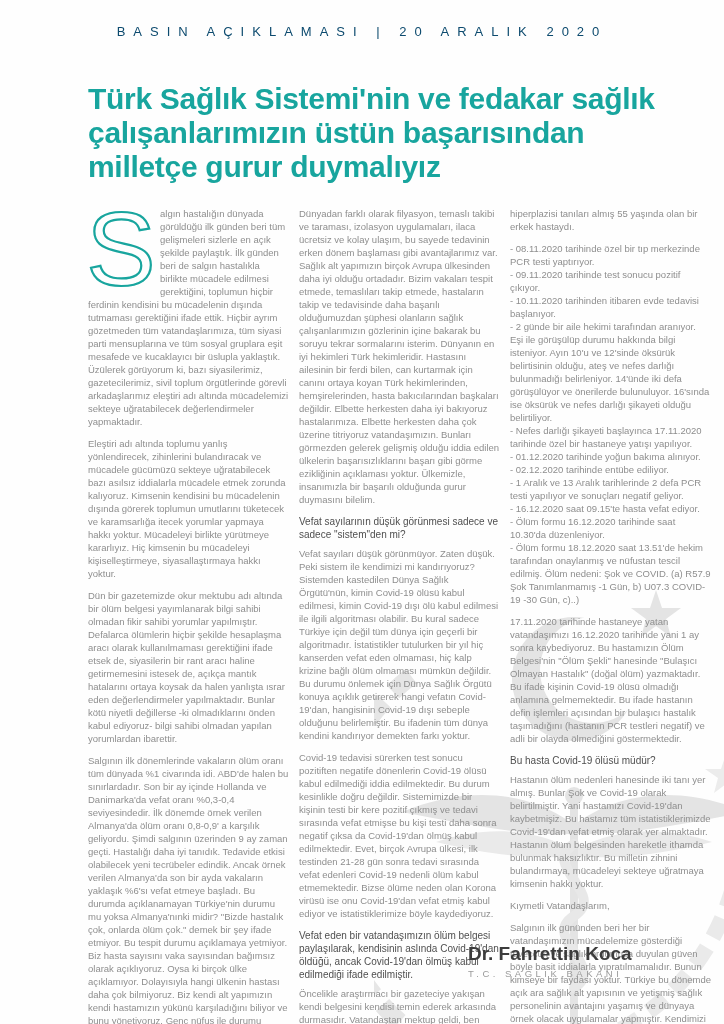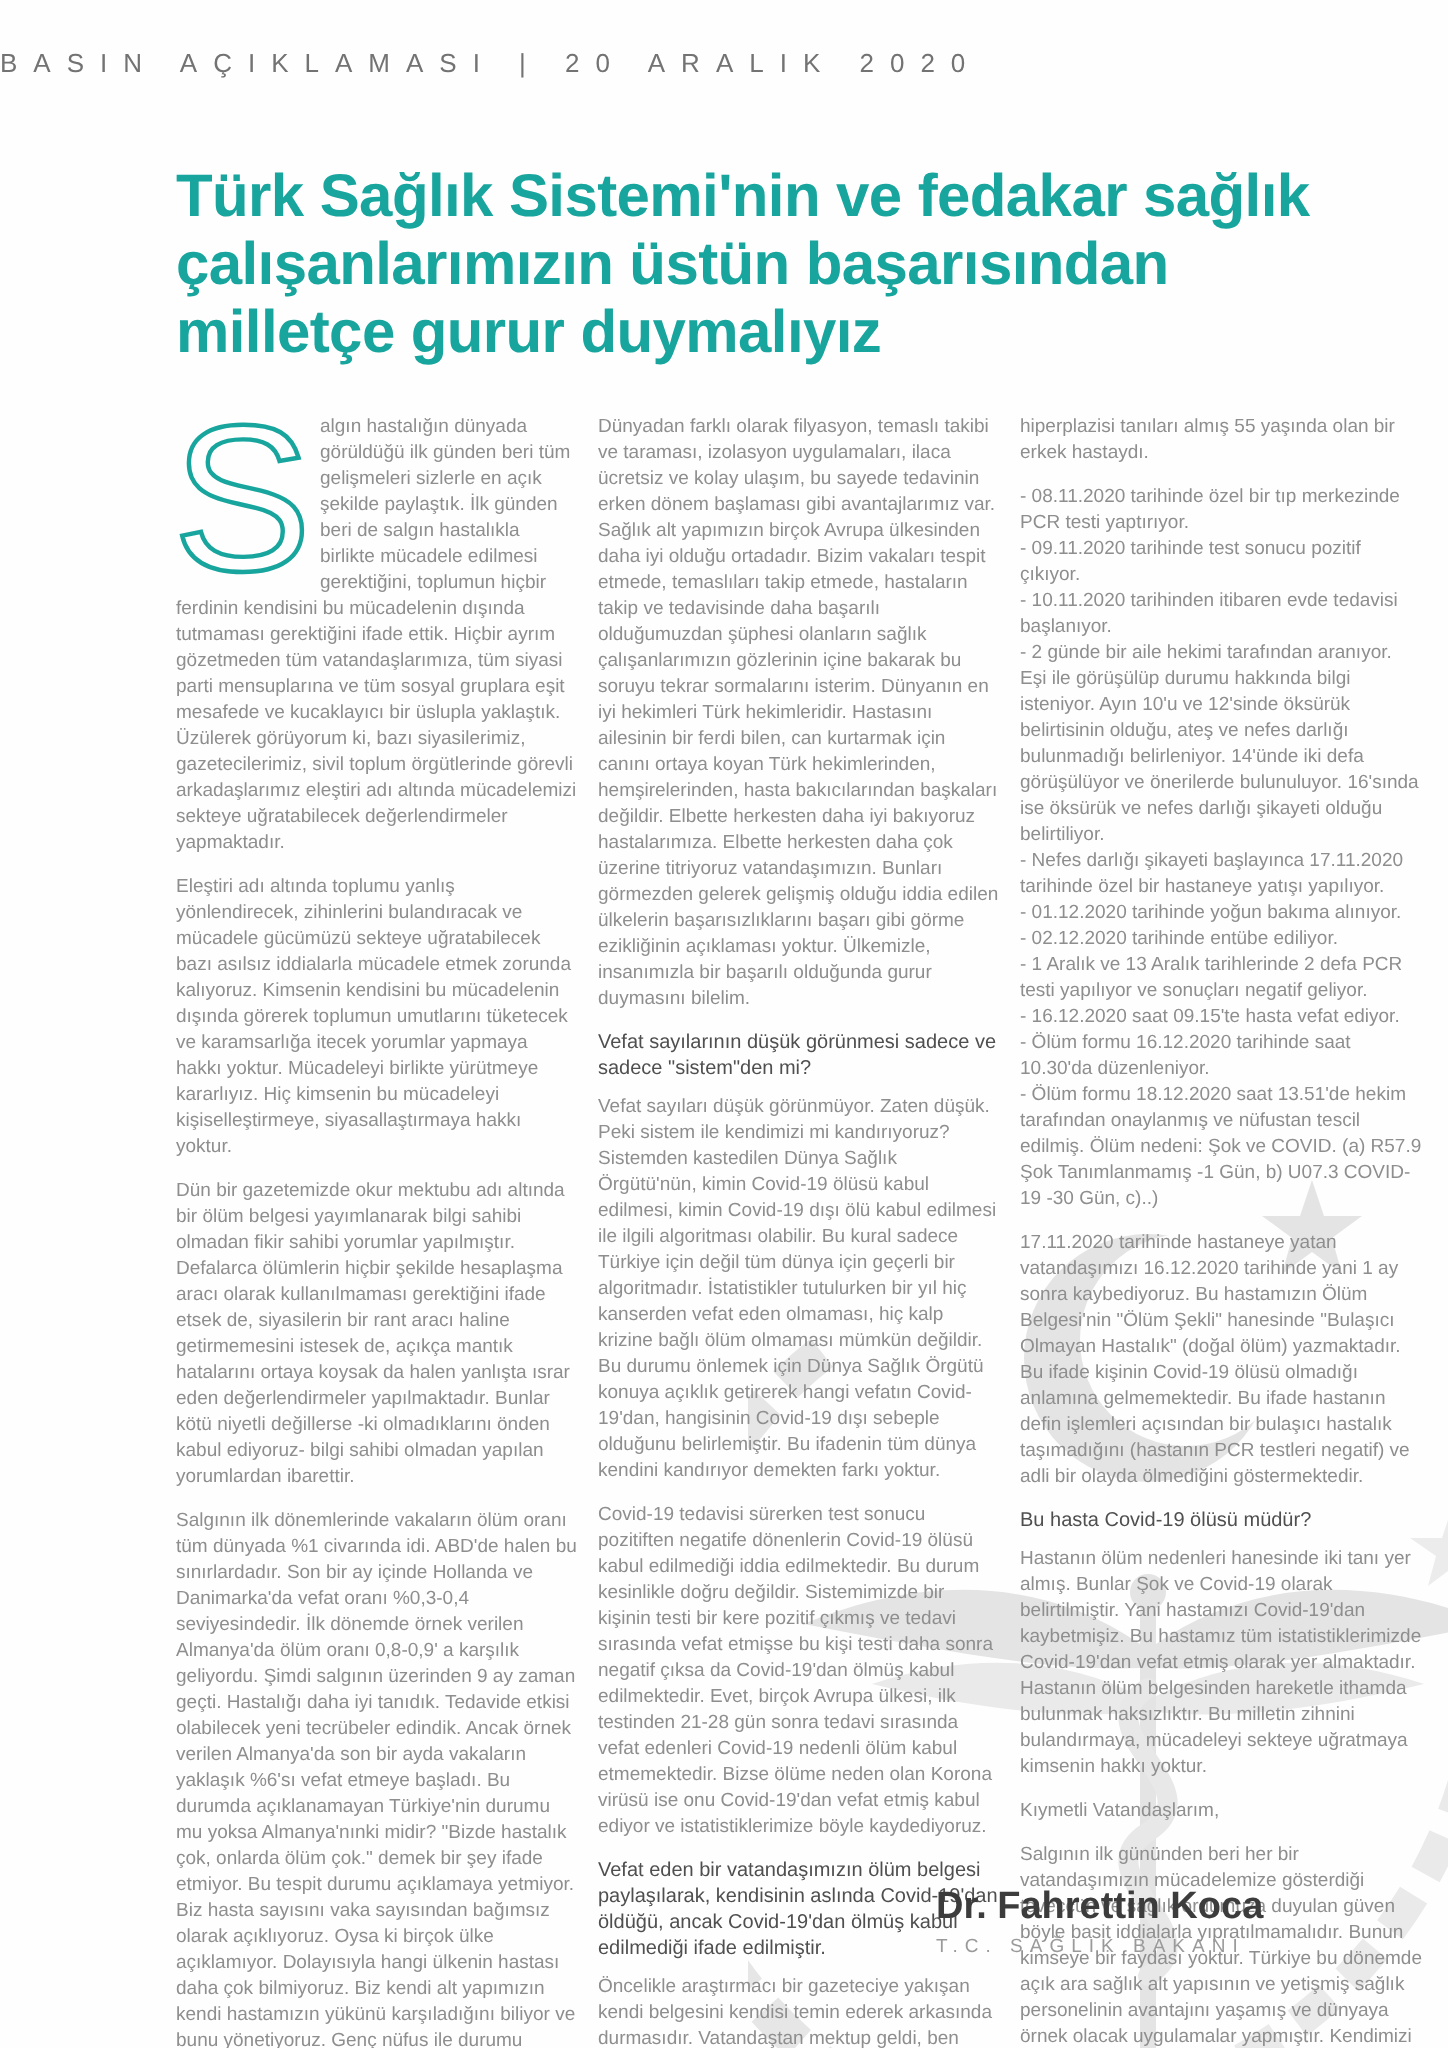--- a/index.html
+++ b/index.html
@@ -1,22 +1,22 @@
 <!DOCTYPE html>
 <html lang="tr"><head>
 <meta charset="utf-8">
 <style>
   html,body{margin:0;padding:0;background:#ffffff;}
   .page{
     position:relative;width:724px;height:1024px;background:#fefefe;
     font-family:"Liberation Sans",sans-serif;overflow:hidden;
   }
   .eyebrow{
-    position:absolute;top:24px;left:0;right:0;text-align:left;
-    font-size:13px;letter-spacing:8px;color:#737373;white-space:nowrap;
+    position:absolute;top:24px;left:0;right:0;text-align:center;
+    font-size:13px;letter-spacing:8px;color:#0c4a6e;white-space:nowrap;
   }
   .title{
     position:absolute;top:82px;left:88px;width:580px;
     font-size:30px;font-weight:700;line-height:34px;color:#18A59E;
     letter-spacing:-0.3px;
   }
   .columns{
     position:absolute;top:207px;left:88px;width:624px;
     display:flex;gap:10px;z-index:2;
   }

